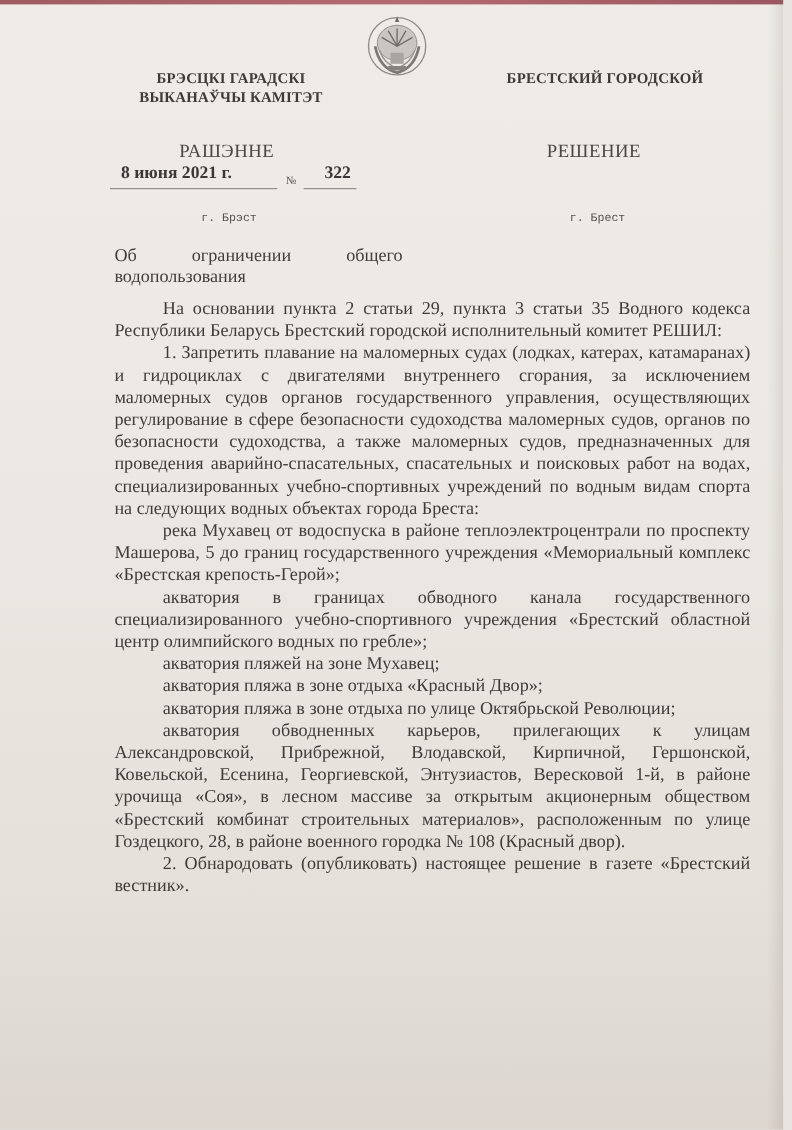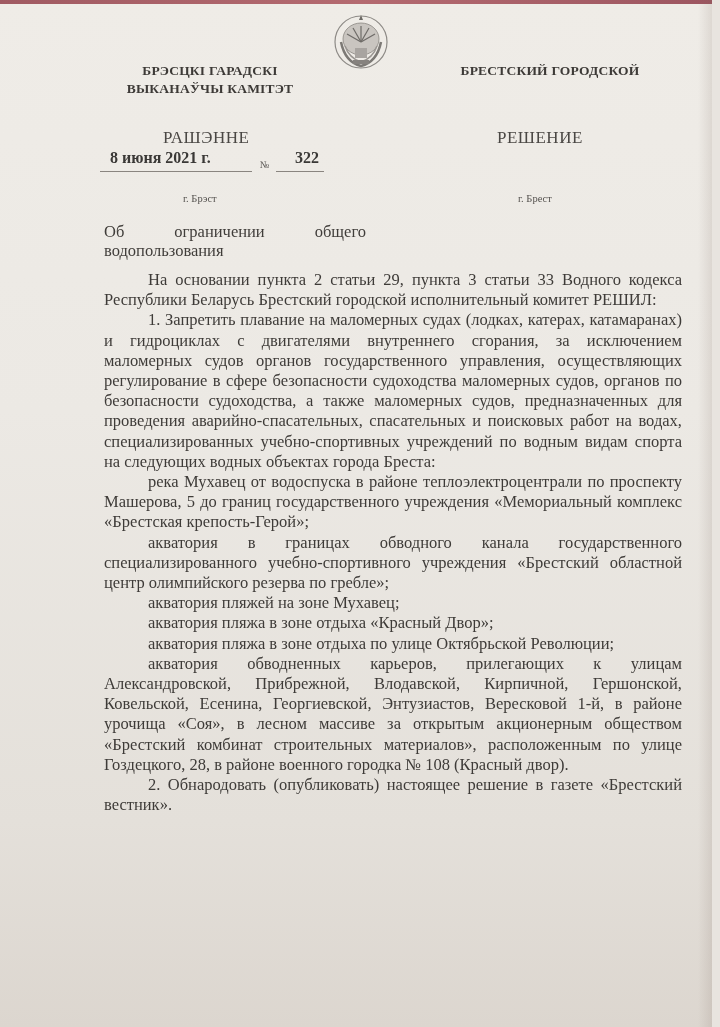--- a/index.html
+++ b/index.html
@@ -38,21 +38,21 @@
   .kind-left { left: 163px; top: 128px; }
   .kind-right { left: 497px; top: 128px; }
   .date-row { position: absolute; left: 100px; top: 149px; height: 24px; width: 230px; }
   .date-val {
     position: absolute; left: 10px; top: 0; font-weight: bold; font-size: 16px; color: #3a3836;
   }
   .date-line { position: absolute; left: 0; top: 22px; width: 152px; height: 1px; background: #8a8580; }
   .no-sign { position: absolute; left: 160px; top: 10px; font-size: 10px; color: #55524f; }
   .no-val { position: absolute; left: 195px; top: 0; font-weight: bold; font-size: 16px; }
   .no-line { position: absolute; left: 176px; top: 22px; width: 48px; height: 1px; background: #8a8580; }
-  .city { position: absolute; font-size: 10.5px; color: #55524f; }
+  .city { position: absolute; font-size: 10.5px; color: #55524f; font-family: Liberation Mono, monospace; }
   .city-left { left: 183px; top: 193px; }
   .city-right { left: 518px; top: 193px; }
   .subject {
     position: absolute; left: 104px; top: 222px; width: 262px;
     font-size: 16.5px; line-height: 19px; color: #403d3a;
   }
   .subject .l1 { display: flex; justify-content: space-between; }
   .body {
     position: absolute; left: 104px; top: 270px; width: 578px;
     font-size: 16.5px; line-height: 20.2px; color: #3e3b38;
@@ -111,23 +111,23 @@
   <div class="subject">
     <div class="l1">
       <span>Об</span>
       <span>ограничении</span>
       <span>общего</span>
     </div>
     <div>водопользования</div>
   </div>
 
   <div class="body">
-    <p>На основании пункта 2 статьи 29, пункта 3 статьи 33 Водного кодекса Республики Беларусь Брестский городской исполнительный комитет РЕШИЛ:</p>
+    <p>На основании пункта 2 статьи 29, пункта 3 статьи 35 Водного кодекса Республики Беларусь Брестский городской исполнительный комитет РЕШИЛ:</p>
     <p>1. Запретить плавание на маломерных судах (лодках, катерах, катамаранах) и гидроциклах с двигателями внутреннего сгорания, за исключением маломерных судов органов государственного управления, осуществляющих регулирование в сфере безопасности судоходства маломерных судов, органов по безопасности судоходства, а также маломерных судов, предназначенных для проведения аварийно-спасательных, спасательных и поисковых работ на водах, специализированных учебно-спортивных учреждений по водным видам спорта на следующих водных объектах города Бреста:</p>
     <p>река Мухавец от водоспуска в районе теплоэлектроцентрали по проспекту Машерова, 5 до границ государственного учреждения «Мемориальный комплекс «Брестская крепость-Герой»;</p>
-    <p>акватория в границах обводного канала государственного специализированного учебно-спортивного учреждения «Брестский областной центр олимпийского резерва по гребле»;</p>
+    <p>акватория в границах обводного канала государственного специализированного учебно-спортивного учреждения «Брестский областной центр олимпийского водных по гребле»;</p>
     <p>акватория пляжей на зоне Мухавец;</p>
     <p>акватория пляжа в зоне отдыха «Красный Двор»;</p>
     <p>акватория пляжа в зоне отдыха по улице Октябрьской Революции;</p>
     <p>акватория обводненных карьеров, прилегающих к улицам Александровской, Прибрежной, Влодавской, Кирпичной, Гершонской, Ковельской, Есенина, Георгиевской, Энтузиастов, Вересковой 1-й, в районе урочища «Соя», в лесном массиве за открытым акционерным обществом «Брестский комбинат строительных материалов», расположенным по улице Гоздецкого, 28, в районе военного городка № 108 (Красный двор).</p>
     <p>2. Обнародовать (опубликовать) настоящее решение в газете «Брестский вестник».</p>
   </div>
 </div>
 
 </body></html>

